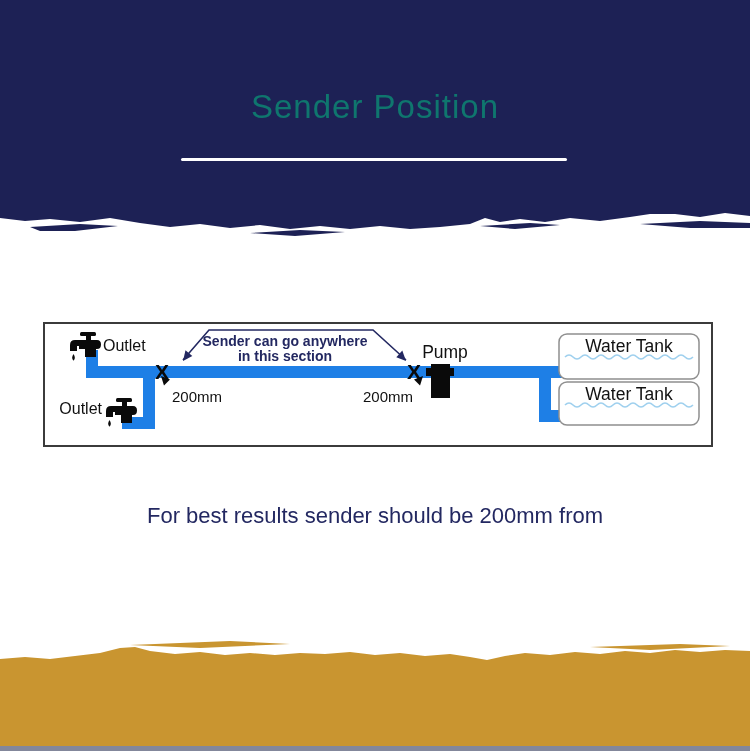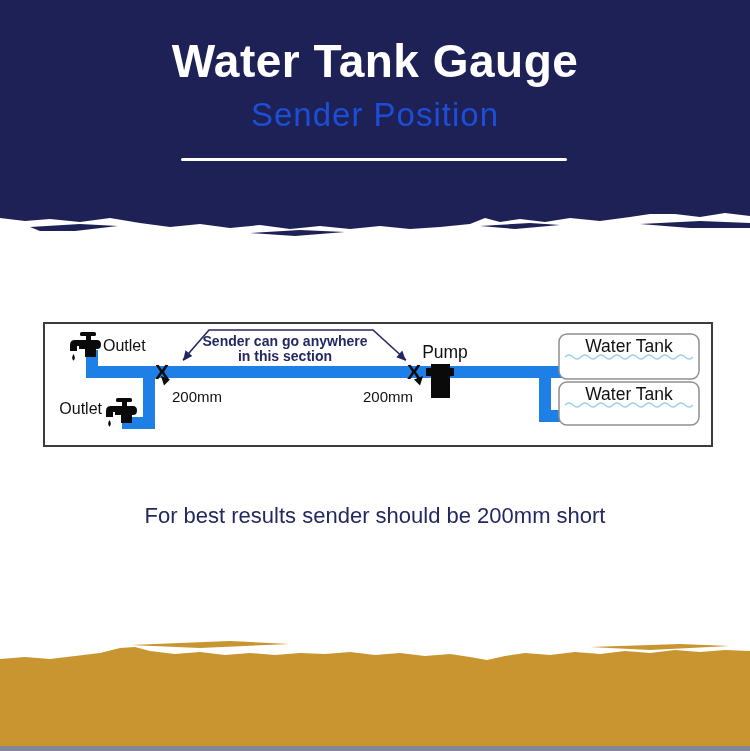--- a/index.html
+++ b/index.html
@@ -7,22 +7,22 @@
     position:relative;width:750px;height:751px;background:#ffffff;
     overflow:hidden;font-family:"Liberation Sans",sans-serif;
   }
   
   .header-svg{position:absolute;left:0;top:0;}
   .title{
     position:absolute;left:0;top:34px;width:750px;text-align:center;
     color:#ffffff;font-size:46px;font-weight:bold;letter-spacing:.5px;
   }
   .subtitle{
-    position:absolute;left:0;top:96px;width:750px;text-align:center;
-    color:#1d4ed8;font-size:33px;font-weight:400;letter-spacing:1px;
+    position:absolute;left:0;top:88px;width:750px;text-align:center;
+    color:#0f766e;font-size:33px;font-weight:400;letter-spacing:1px;
   }
   .divider{
     position:absolute;left:181px;top:158px;width:386px;height:3px;
     background:#ffffff;border-radius:2px;
   }
   
   .diagram-box{
     position:absolute;left:43px;top:322px;width:666px;height:121px;
     background:#ffffff;border:2px solid #3b3b3b;
   }
@@ -48,21 +48,20 @@
       0,0 750,0 750,216 725,213 700,217 675,214 650,214 630,217 600,221 570,218
       545,222 520,219 500,222 485,218 470,224 440,227 410,229 380,226 350,229
       320,226 290,229 260,225 230,228 200,224 170,227 140,223 110,218 80,222
       50,219 25,221 0,218"></polygon>
     <polygon fill="#1d2155" points="30,227 80,224 118,226 75,231 40,231"></polygon>
     <polygon fill="#1d2155" points="250,233 300,230 345,232 295,236"></polygon>
     <polygon fill="#1d2155" points="480,226 530,223 560,225 515,229"></polygon>
     <polygon fill="#1d2155" points="640,224 700,221 750,223 750,228 690,228"></polygon>
   </svg>
 
-  <div class="title">Water Tank Gauge</div>
   <div class="subtitle">Sender Position</div>
   <div class="divider"></div>
 
   <div class="diagram-box">
     <svg width="666" height="121" viewBox="0 0 666 121">
 
       <g fill="#1e7fe6">
         <rect x="41" y="26" width="12" height="28"></rect>
         <rect x="41" y="42" width="476" height="12"></rect>
         <rect x="98" y="42" width="12" height="63"></rect>
@@ -121,21 +120,21 @@
         <path d="M138,36 L164,6 H328 L361,36" fill="none" stroke="#232861" stroke-width="1.6"></path>
         <polygon points="138,37 147.3,32.1 140.5,26.3" fill="#232861"></polygon>
         <polygon points="361,37 351.3,33.2 357.3,26.6" fill="#232861"></polygon>
         <text x="240" y="22" text-anchor="middle" font-size="14" font-weight="bold" fill="#232861">Sender can go anywhere</text>
         <text x="240" y="37" text-anchor="middle" font-size="14" font-weight="bold" fill="#232861">in this section</text>
       </g>
     </svg>
   </div>
 
   <div class="footer-note">
-    <div>For best results sender should be 200mm short</div>
+    <div>For best results sender should be 200mm from</div>
   </div>
 
   <svg class="gold-svg" width="750" height="751" viewBox="0 0 750 751" style="top:0;left:0;position:absolute;">
     <polygon fill="#c99530" points="
       0,659 25,657 50,659 75,656 100,653 120,648 135,647 150,651 175,654 200,652
       225,655 250,653 275,655 300,653 325,654 350,652 375,655 400,653 425,656
       450,654 470,657 487,660 505,656 525,653 550,655 575,652 600,654 625,651
       650,653 675,650 700,652 725,650 750,651 750,751 0,751"></polygon>
     <polygon fill="#c99530" points="130,645 230,641 290,644 200,648"></polygon>
     <polygon fill="#c99530" points="590,647 680,644 730,646 650,650"></polygon>

